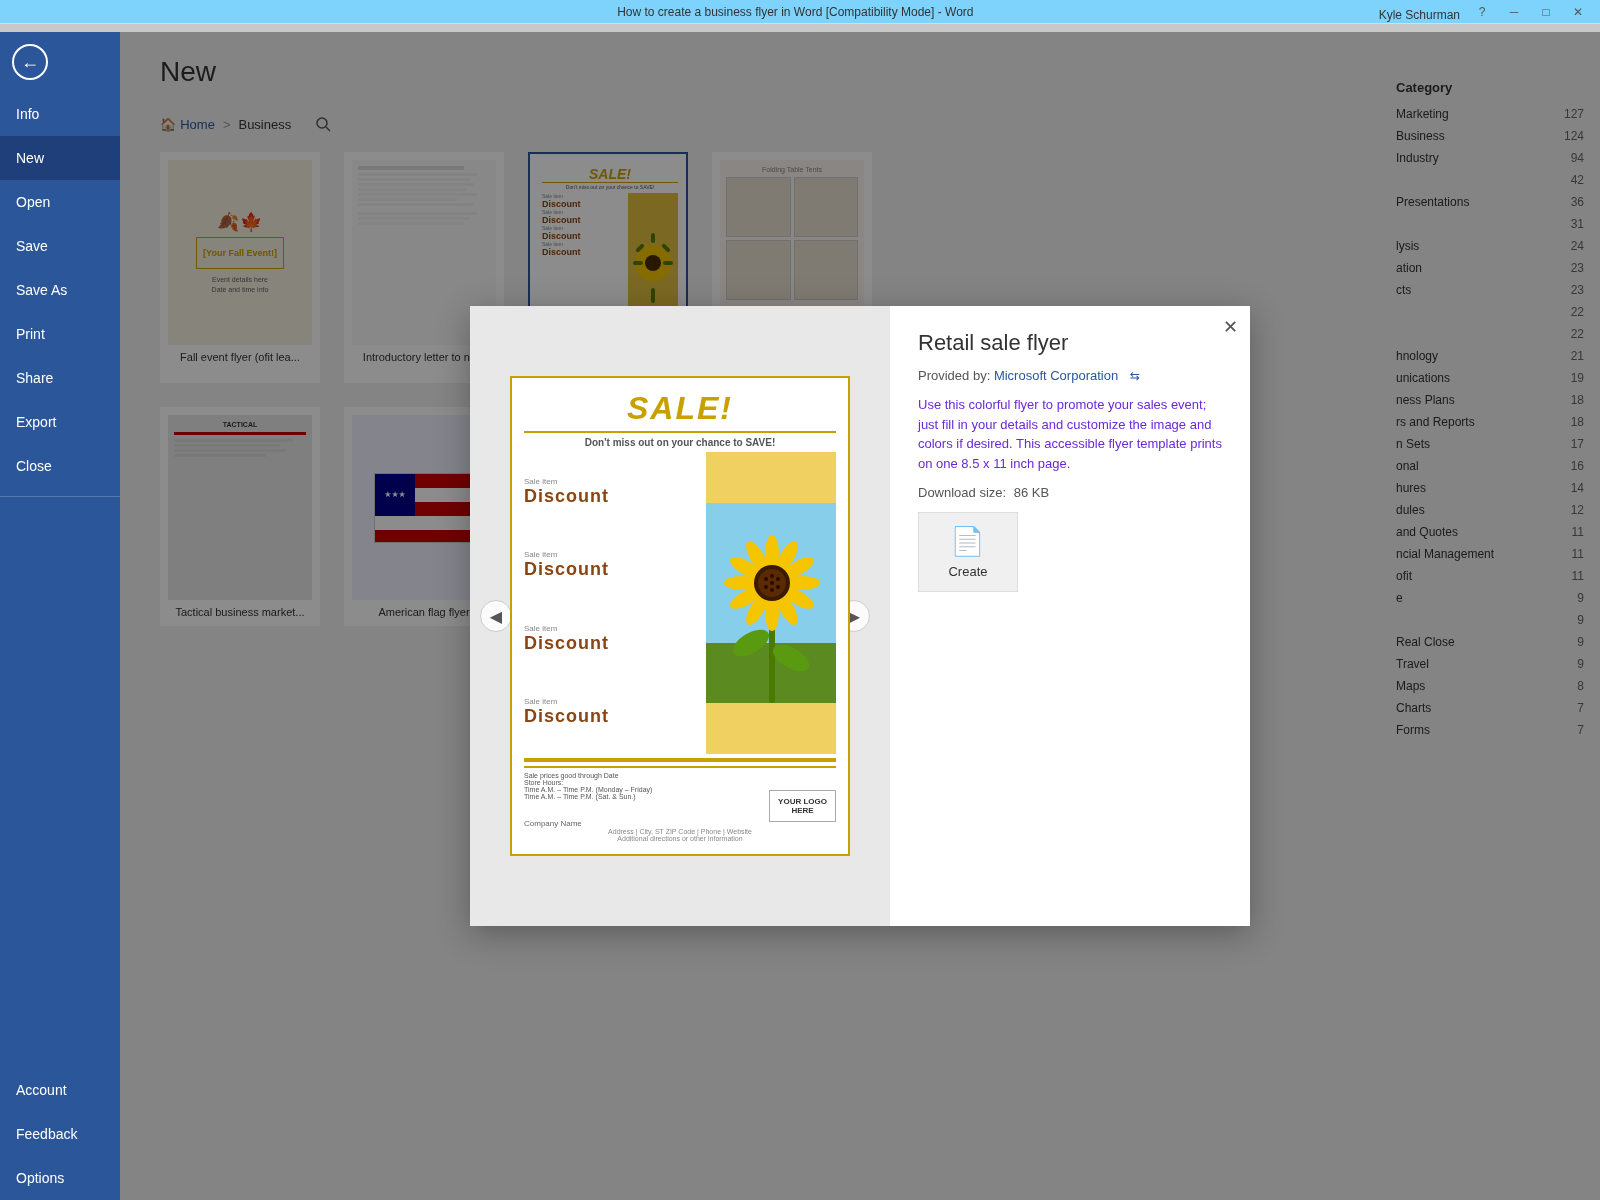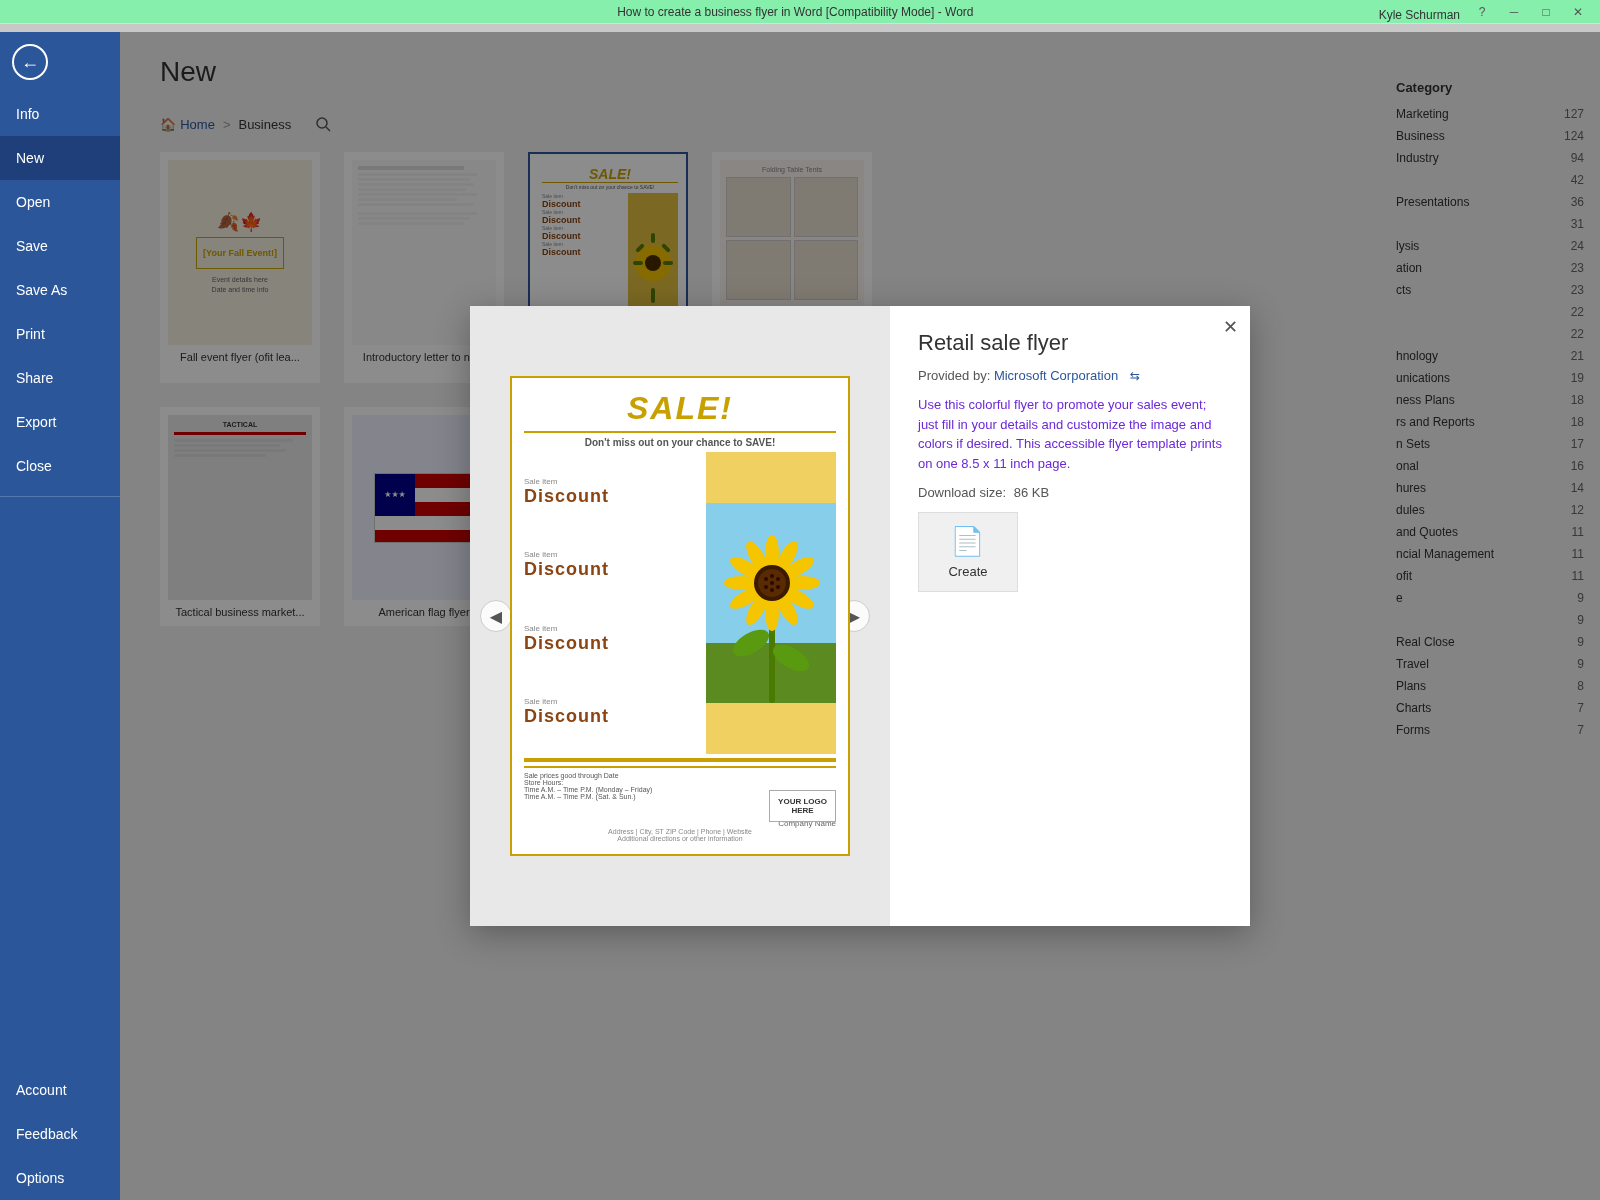--- a/index.html
+++ b/index.html
@@ -1,21 +1,21 @@
 <!DOCTYPE html>
 <html><head>
   <meta charset="utf-8">
   <style>
     * { box-sizing: border-box; margin: 0; padding: 0; }
     body { font-family: 'Segoe UI', Arial, sans-serif; background: #c8c8c8; width: 1600px; height: 1200px; overflow: hidden; position: relative; }
 
     
     .title-bar {
       position: absolute; top: 0; left: 0; right: 0; height: 24px;
-      background: #86efac; display: flex; align-items: center; justify-content: space-between;
+      background: #7dd3fc; display: flex; align-items: center; justify-content: space-between;
       padding: 4px 12px; border-bottom: 1px solid #ddd; z-index: 100;
     }
     .title-bar-title { font-size: 12px; color: #333; flex: 1; text-align: center; }
     .title-bar-user { font-size: 12px; color: #333; display: flex; align-items: flex-end; gap: 12px; }
     .title-btn { width: 20px; height: 20px; background: none; border: none; cursor: pointer; font-size: 12px; color: #555; display: flex; align-items: center; justify-content: center; }
 
     
     .sidebar {
       position: absolute; top: 32px; left: 0; width: 120px; height: calc(1200px - 32px);
       background: #2b579a; display: flex; flex-direction: column; z-index: 50;
@@ -133,21 +133,21 @@
     .flyer-image {
       width: 130px; flex-shrink: 0; background: #f0d060;
       display: flex; align-items: center; justify-content: center; overflow: hidden;
     }
     .sunflower-svg { width: 130px; height: 200px; }
     .flyer-footer { border-top: 2px solid #c8a000; padding-top: 4px; font-size: 7px; color: #555; }
     .flyer-logo-box {
       position: absolute; right: 12px; bottom: 32px;
       border: 1px solid #aaa; padding: 6px 8px; font-size: 8px; font-weight: 700; text-align: center; color: #333;
     }
-    .flyer-company { text-align: right; font-size: 8px; color: #666; margin-top: 19px; }
+    .flyer-company { text-align: left; font-size: 8px; color: #666; margin-top: 19px; }
     .flyer-address { text-align: center; font-size: 7px; color: #888; }
 
     
     .bg-grid {
       position: absolute; top: 120px; left: 40px; right: 230px;
       display: grid; grid-template-columns: repeat(4, 160px); gap: 24px;
     }
     .bg-card { background: white; padding: 8px; }
     .bg-thumb { width: 144px; height: 185px; background: #ddd; }
     .bg-label { font-size: 11px; color: #333; margin-top: 6px; text-align: center; }
@@ -442,21 +442,21 @@
     </div>
     <div class="category-item">
       <span>Real Close</span>
       <span class="category-count">9</span>
     </div>
     <div class="category-item">
       <span>Travel</span>
       <span class="category-count">9</span>
     </div>
     <div class="category-item">
-      <span>Plans</span>
+      <span>Maps</span>
       <span class="category-count">8</span>
     </div>
     <div class="category-item">
       <span>Charts</span>
       <span class="category-count">7</span>
     </div>
     <div class="category-item">
       <span>Forms</span>
       <span class="category-count">7</span>
     </div>

